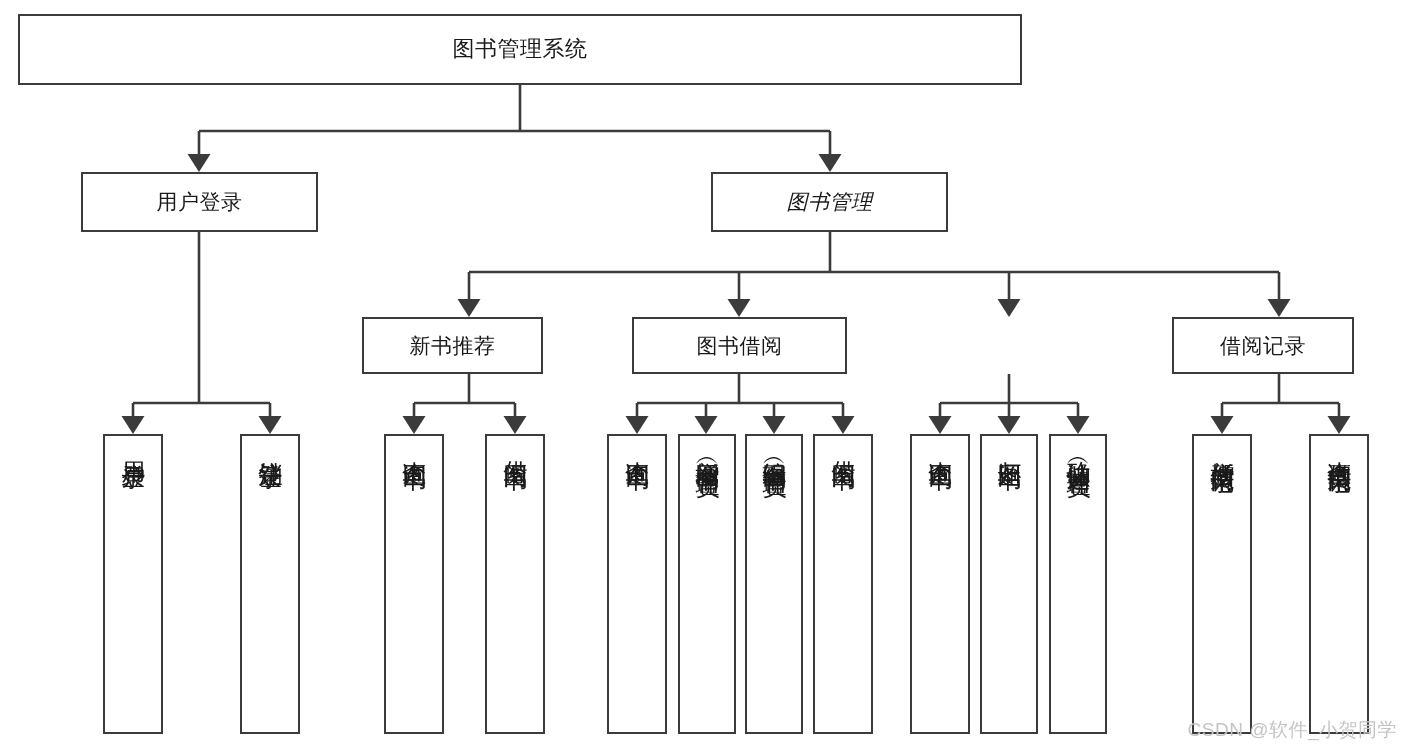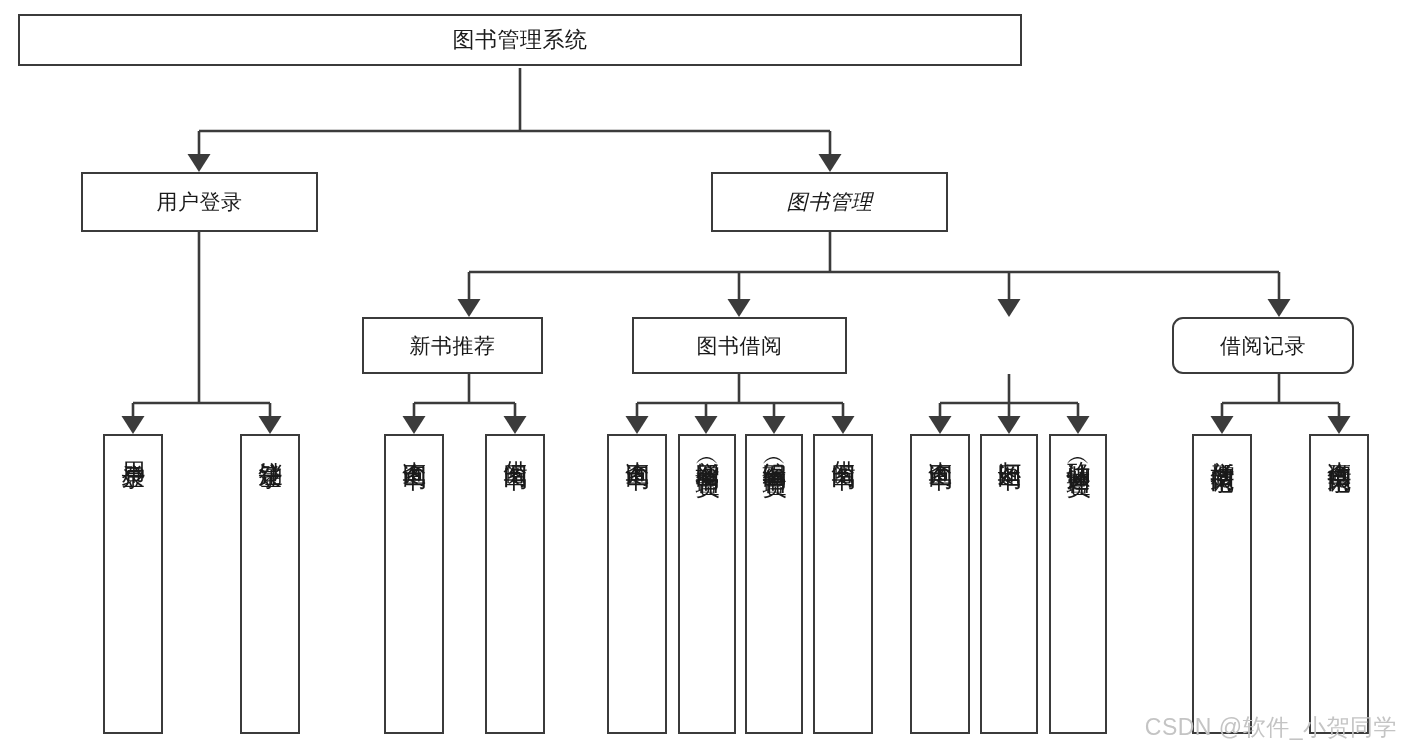--- a/index.html
+++ b/index.html
@@ -65,21 +65,21 @@
     letter-spacing: 2px;
     max-height: 286px;
   }
   .node.leaf.leaf-tall .node-label {
     max-height: 292px;
   }
   #watermark {
     position: absolute;
     right: 8px;
     bottom: 4px;
-    font-size: 23px;
+    font-size: 19px;
     color: #c4c4c4;
     letter-spacing: 0.5px;
     white-space: nowrap;
     z-index: 5;
     margin-top: 48px;
   }
 </style>
 </head>
 <body>
 
@@ -129,42 +129,42 @@
       <path d="M 1009 403 L 1009 424" marker-end="url(#arrowhead)"></path>
       <path d="M 1078 403 L 1078 424" marker-end="url(#arrowhead)"></path>
 
       <path d="M 1279 374 L 1279 403"></path>
       <path d="M 1222 403 L 1339 403"></path>
       <path d="M 1222 403 L 1222 424" marker-end="url(#arrowhead)"></path>
       <path d="M 1339 403 L 1339 424" marker-end="url(#arrowhead)"></path>
     </g>
   </svg>
 
-  <div class="node level-root" style="left:18px; top:14px; width:1004px; height:52px;">
+  <div class="node level-root" style="left:18px; top:14px; width:1004px; height:71px;">
     <span class="node-label">图书管理系统</span>
   </div>
 
   <div class="node level-branch" style="left:81px; top:172px; width:237px; height:60px;">
     <span class="node-label">用户登录</span>
   </div>
 
   <div class="node level-branch" style="left:711px; top:172px; width:237px; height:60px;font-style:italic;">
     <span class="node-label">图书管理</span>
   </div>
 
   <div class="node level-branch" style="left:362px; top:317px; width:181px; height:57px;">
     <span class="node-label">新书推荐</span>
   </div>
 
   <div class="node level-branch" style="left:632px; top:317px; width:215px; height:57px;justify-content:center;">
     <span class="node-label">图书借阅</span>
   </div>
 
 
-  <div class="node level-branch" style="left:1172px; top:317px; width:182px; height:57px;border-radius:11px;">
+  <div class="node level-branch" style="left:1172px; top:317px; width:182px; height:57px;">
     <span class="node-label">借阅记录</span>
   </div>
 
   <div class="node leaf" style="left:103px; top:434px; width:60px; height:300px;">
     <span class="node-label">用户登录</span>
   </div>
 
   <div class="node leaf" style="left:240px; top:434px; width:60px; height:300px;">
     <span class="node-label">注销登录</span>
   </div>

